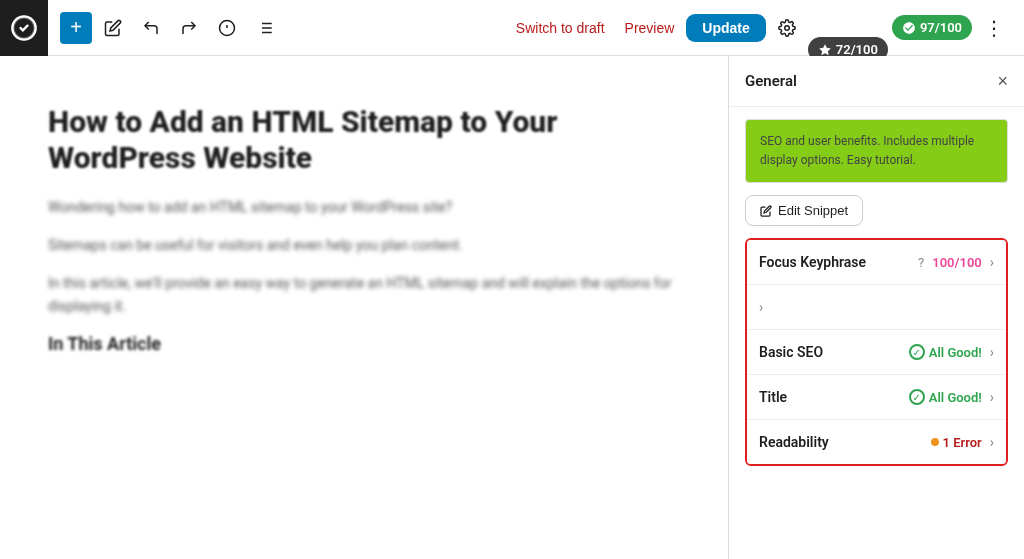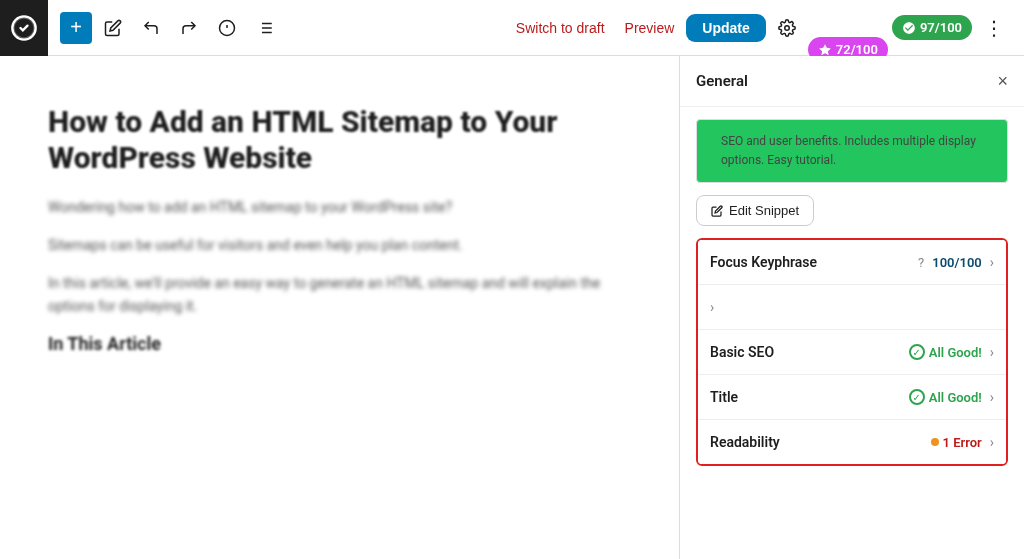--- a/index.html
+++ b/index.html
@@ -102,21 +102,21 @@
       font-weight: 600;
       cursor: pointer;
     }
 
     .seo-badge-green {
       background: #2ea44f;
       color: #fff;
     }
 
     .seo-badge-orange {
-      background: #d946ef;
+      background: #404040;
       color: #fff;
       margin-top: 44px;
     }
 
     .toolbar-more {
       background: none;
       border: none;
       font-size: 20px;
       cursor: pointer;
       color: #1e1e1e;
@@ -159,21 +159,21 @@
     .editor-subheading {
       font-size: 18px;
       font-weight: 700;
       color: #1e1e1e;
       filter: blur(1.5px);
       margin-top: 12px;
     }
 
     
     .sidebar {
-      width: 345px;
+      width: 296px;
       background: #fff;
       border-left: 1px solid #ddd;
       display: flex;
       flex-direction: column;
       flex-shrink: 0;
     }
 
     .sidebar-header {
       display: flex;
       align-items: center;
@@ -191,28 +191,28 @@
     .sidebar-close {
       background: none;
       border: none;
       font-size: 18px;
       cursor: pointer;
       color: #555;
       line-height: 1;
     }
 
     .snippet-preview {
-      padding: 12px 24px;
+      padding: 12px 14px;
       margin: 12px 16px;
       border: 1px solid #ddd;
       border-radius: 4px;
       font-size: 12px;
       color: #444;
       line-height: 1.6;
-      background: #22c55e;
+      background: #84cc16;
     }
 
     .edit-snippet-btn {
       display: flex;
       align-items: center;
       gap: 6px;
       margin: 0 16px 12px 16px;
       padding: 7px 14px;
       border: 1px solid #ccc;
       border-radius: 8px;
@@ -248,21 +248,21 @@
       color: #1e1e1e;
       flex: 1;
     }
 
     .seo-item-value {
       font-size: 13px;
       font-weight: 600;
       margin-right: 8px;
     }
 
-    .seo-item-value.orange { color: #0c4a6e; }
+    .seo-item-value.orange { color: #ec4899; }
     .seo-item-value.green { color: #2ea44f; }
     .seo-item-value.red { color: #b91c1c; }
 
     .seo-item-chevron {
       color: #888;
       font-size: 14px;
     }
 
     .seo-item-help {
       color: #888;

